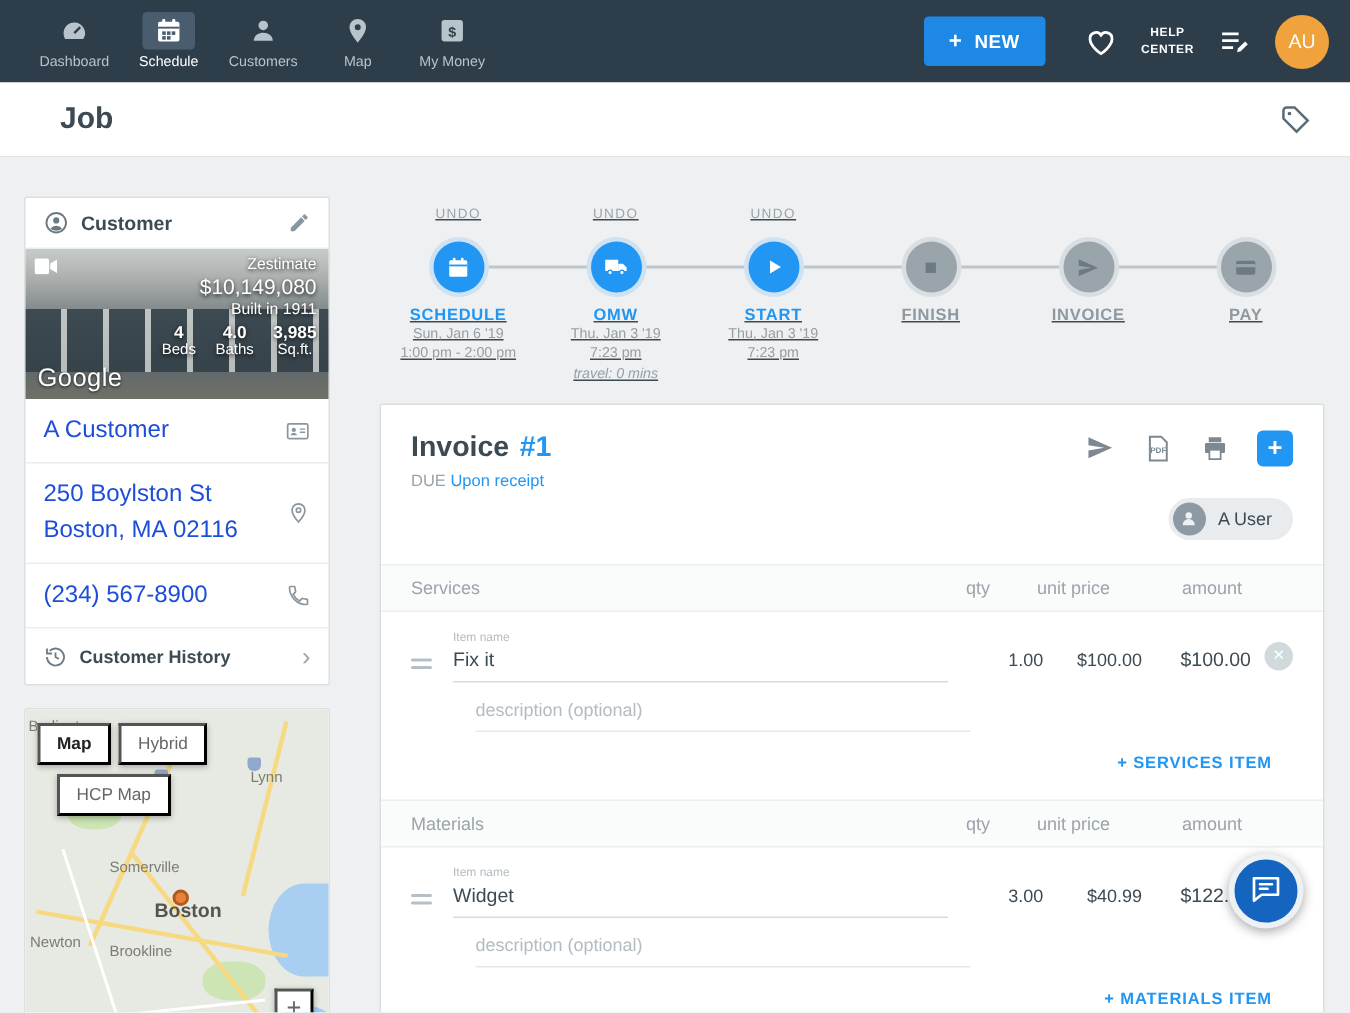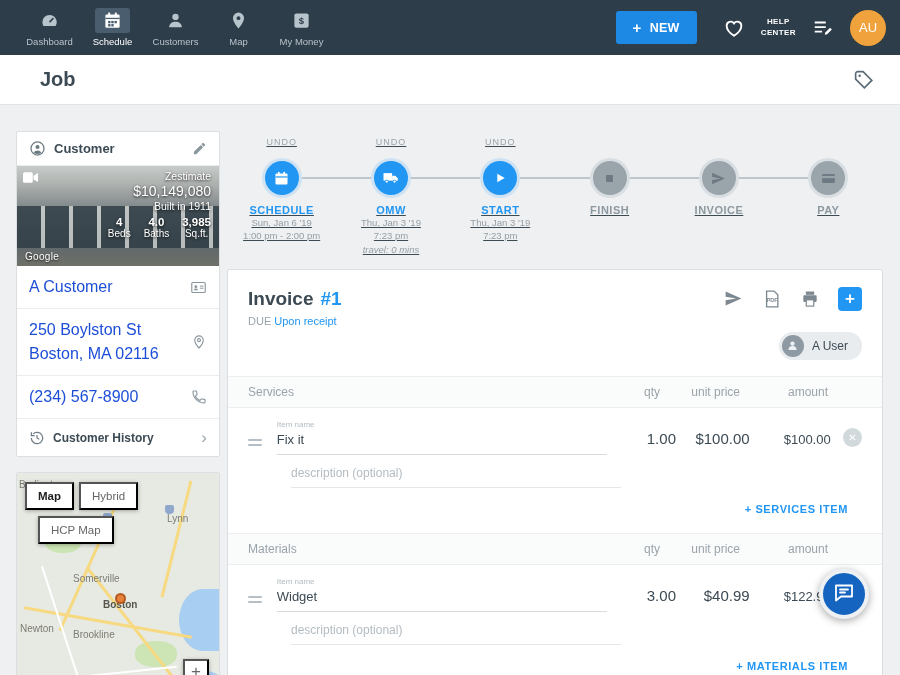--- a/index.html
+++ b/index.html
@@ -26,41 +26,41 @@
   .help-center { color: #fff; font-size: 8px; font-weight: bold; text-align: center; line-height: 1.35; letter-spacing: .4px; }
   .avatar { width: 36px; height: 36px; border-radius: 50%; background: #f0a23c; color: #fff; font-weight: normal; font-size: 13px; display: flex; align-items: center; justify-content: center; cursor: pointer; }
   .nav-ico { display: flex; cursor: pointer; color: #fff; }
 
   
   .page-header { height: 50px; background: #fff; border-bottom: 1px solid #e2e4e5; display: flex; align-items: center; padding: 0 26px 0 40px; }
   .page-title { font-size: 20px; color: #3c4a54; }
   .header-right { margin-left: auto; display: flex; }
 
   
-  .content { display: flex; padding: 26px 17px 0 16px; gap: 7px; height: 570px; overflow: hidden; }
+  .content { display: flex; padding: 26px 17px 0 16px; gap: 33px; height: 570px; overflow: hidden; }
   .left-col { width: 204px; flex: none; }
   .main-col { flex: 1; display: flex; flex-direction: column; min-width: 0; }
   .card { background: #fff; border: 1px solid #dcdfe1; border-radius: 2px; }
 
   
   .card-head { display: flex; align-items: center; gap: 8px; padding: 8px 12px; border-bottom: 1px solid #ececec; }
   .card-title { font-size: 13px; font-weight: bold; color: #3c4a54; flex: 1; }
   .prop-photo { height: 100px; position: relative; overflow: hidden;
     background: linear-gradient(180deg,#c7cbc9 0%,#aeb2af 18%,#848b8d 40%,#5f676b 78%,#6f7168 100%); }
   .storefront { position: absolute; left: 0; right: 0; top: 40%; height: 42%;
     background: repeating-linear-gradient(90deg,#2c3a42 0 24px,#cfd3d1 24px 28px); opacity: .8; }
   .prop-overlay { position: absolute; top: 4px; right: 8px; text-align: right; color: #fff; text-shadow: 0 1px 3px rgba(0,0,0,.85); z-index: 2; }
   .z-label { font-size: 10.5px; }
   .z-value { font-size: 14px; font-weight: normal; margin: 1px 0; }
   .z-built { font-size: 10.5px; margin-bottom: 4px; }
   .z-stats { display: flex; gap: 13px; justify-content: flex-end; }
   .z-stat { text-align: center; }
   .z-stat .num { font-size: 11.5px; font-weight: bold; }
   .z-stat .lab { font-size: 10px; }
-  .google-mark { position: absolute; left: 8px; bottom: 4px; color: #fff; font-size: 10px; letter-spacing: .3px; text-shadow: 0 1px 2px rgba(0,0,0,.75); z-index: 2; }
+  .google-mark { position: absolute; left: 8px; bottom: 4px; color: #fff; font-size: 17px; letter-spacing: .3px; text-shadow: 0 1px 2px rgba(0,0,0,.75); z-index: 2; }
   .cam-icon { position: absolute; left: 6px; top: 6px; z-index: 2; display: flex; }
   .info-row { display: flex; align-items: center; padding: 9px 12px; border-bottom: 1px solid #ececec; font-size: 16px; color: #1d4ed8; }
   .info-text { flex: 1; line-height: 1.5; }
   .row-icon { color: #8a969e; display: flex; }
   .history-row { display: flex; align-items: center; gap: 8px; padding: 10px 12px; font-size: 12px; font-weight: bold; color: #3c4a54; cursor: pointer; }
   .chev { margin-left: auto; color: #9aa4ab; font-size: 17px; font-weight: normal; line-height: 1; }
 
   
   .map-card { margin-top: 15px; height: 268px; position: relative; overflow: hidden; }
   .map-area { position: absolute; inset: 0; background: #e7eae2; }
@@ -76,21 +76,21 @@
   .r2 { width: 3px; height: 170px; left: 122px; top: 78px; transform: rotate(-38deg); }
   .r3 { width: 170px; height: 3px; left: 6px; top: 148px; transform: rotate(10deg); }
   .r4 { width: 3px; height: 120px; left: 158px; top: 6px; transform: rotate(14deg); }
   .m-road-w { position: absolute; background: #ffffff; }
   .r5 { width: 2px; height: 130px; left: 44px; top: 90px; transform: rotate(-18deg); }
   .r6 { width: 140px; height: 2px; left: 20px; top: 200px; transform: rotate(-6deg); }
   .m-shield { position: absolute; width: 9px; height: 9px; background: #8fa8cc; border-radius: 2px 2px 4px 4px; }
   .s1 { left: 86px; top: 40px; }
   .s2 { left: 148px; top: 32px; }
   .m-label { position: absolute; font-size: 10px; color: #7c7c74; white-space: nowrap; }
-  .m-label.big { font-size: 10px; color: #55554d; font-weight: bold; }
+  .m-label.big { font-size: 13px; color: #55554d; font-weight: bold; }
   .lbl-burlington { left: 2px; top: 6px; }
   .lbl-lynn { left: 150px; top: 40px; }
   .lbl-somerville { left: 56px; top: 100px; }
   .lbl-boston { left: 86px; top: 126px; }
   .lbl-brookline { left: 56px; top: 156px; }
   .lbl-newton { left: 3px; top: 150px; }
   .lbl-quincy { left: 122px; top: 218px; }
   .m-marker { position: absolute; left: 98px; top: 120px; width: 11px; height: 11px; background: #e8813a; border: 2px solid #b25a20; border-radius: 50%; z-index: 2; }
   .map-btn { position: absolute; background: #fff; box-shadow: 0 1px 4px rgba(0,0,0,.3); font-size: 11.5px; padding: 6px 11px; color: #666; cursor: pointer; z-index: 3; }
   .map-btn.bold { font-weight: bold; color: #222; }
@@ -135,21 +135,21 @@
   .col-qty { width: 60px; text-align: right; }
   .col-unit { width: 80px; text-align: right; }
   .col-amt { width: 88px; text-align: right; }
   .col-x { width: 34px; }
 
   .item-row { display: flex; align-items: flex-end; padding: 12px 20px 0; }
   .drag { width: 16px; display: flex; align-self: center; margin-top: 12px; cursor: grab; }
   .name-wrap { flex: 1; margin: 0 14px; }
   .item-label { font-size: 8px; color: #b3bcc2; margin-bottom: 3px; }
   .item-input { display: block; border: none; border-bottom: 1px solid #d7dcdf; font-size: 13px; color: #3c4a54; width: 330px; padding: 0 0 7px; font-family: inherit; outline: none; background: transparent; }
-  .cell-val { font-size: 15px; color: #3c4a54; padding-bottom: 8px; }
+  .cell-val { font-size: 12px; color: #3c4a54; padding-bottom: 8px; }
   .amt-val { font-size: 13px; }
   .col-x { display: flex; justify-content: flex-end; }
   .remove-btn { width: 19px; height: 19px; border-radius: 50%; background: #d2d9dd; color: #fff; font-size: 10px; display: flex; align-items: center; justify-content: center; border: none; cursor: pointer; align-self: center; margin-bottom: 8px; }
   .desc-row { padding: 11px 20px 0 63px; }
   .desc-input { display: block; border: none; border-bottom: 1px solid #e4e7e9; font-size: 12px; color: #3c4a54; width: 330px; padding: 0 0 7px; font-family: inherit; outline: none; background: transparent; }
   .desc-input::placeholder { color: #b3bcc2; }
   .add-row { display: flex; justify-content: flex-end; padding: 15px 34px 12px 0; }
   .add-link { color: #2196f3; font-size: 11px; font-weight: bold; letter-spacing: .6px; text-decoration: none; cursor: pointer; }
 
   

